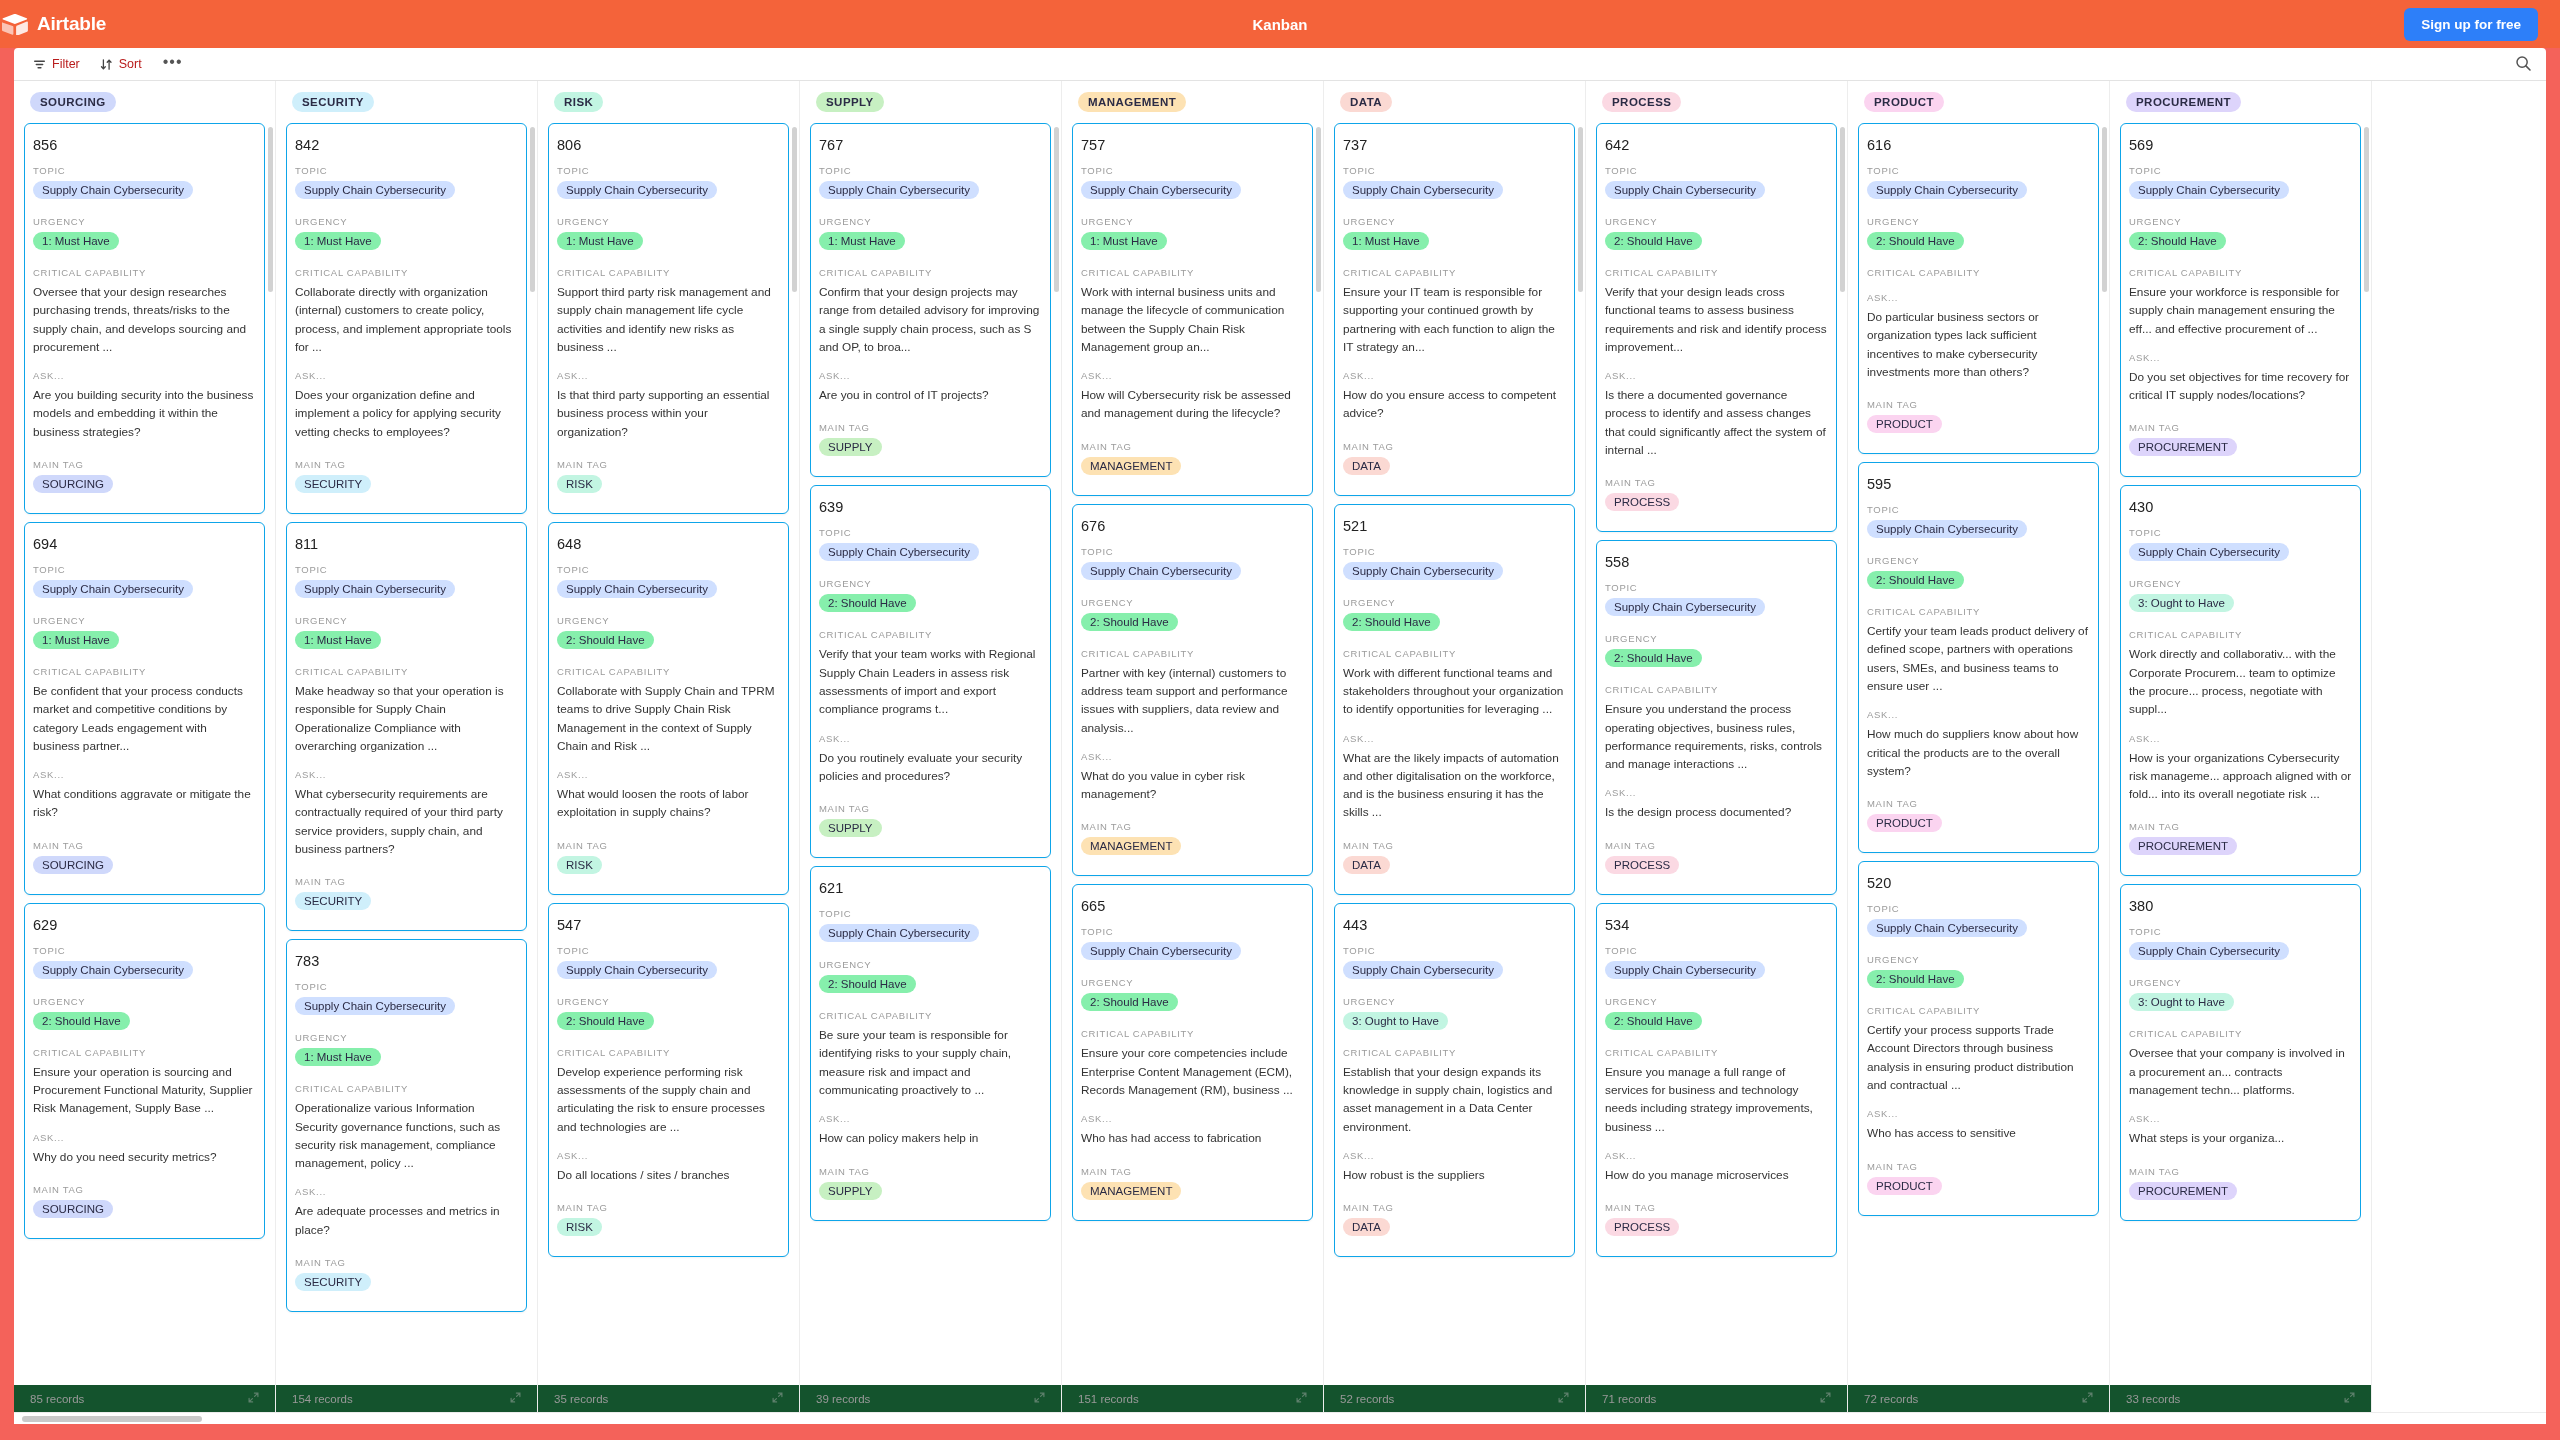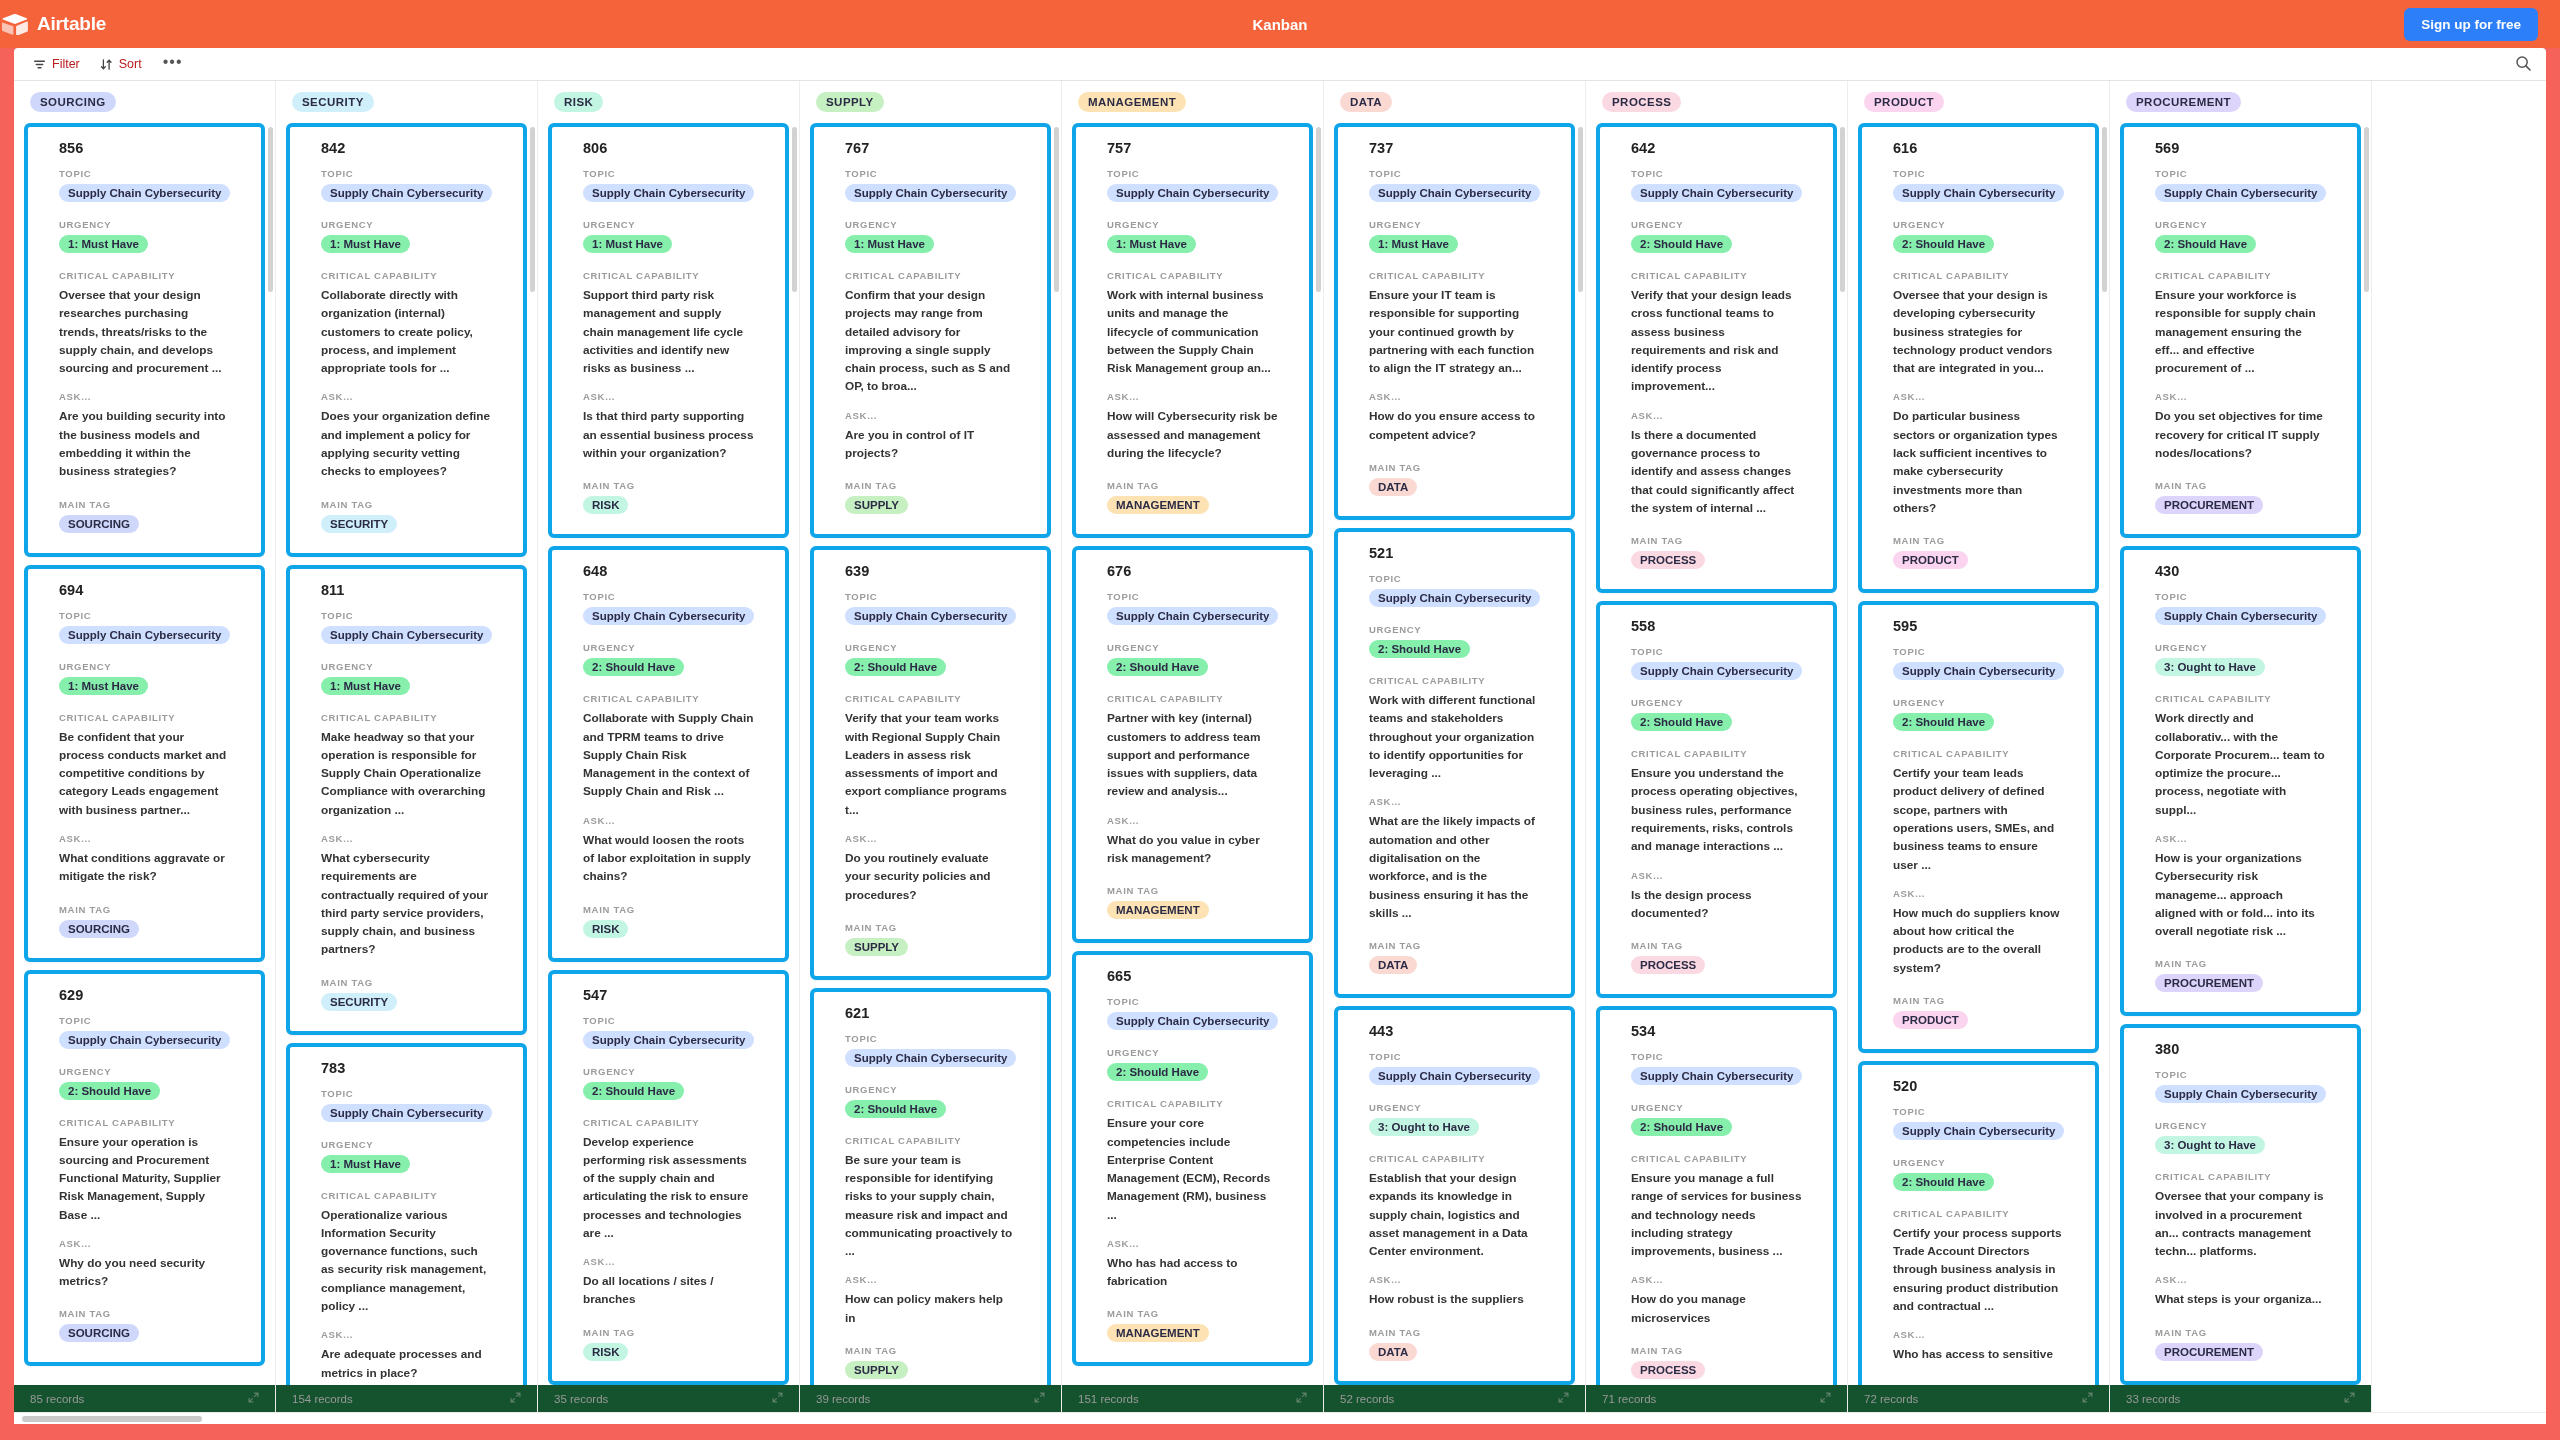--- a/index.html
+++ b/index.html
@@ -69,23 +69,23 @@
     padding:4px 10px; border-radius:10px; color:#2b2b45;
     white-space:nowrap;
   }
   .col-body {
     flex:1; overflow:hidden; position:relative;
     padding:0 10px; background:#fff;
   }
   .col-scroll { position:absolute; inset:0 10px 0 10px; overflow:hidden; }
 
   .card {
-    background:#fff; border:4px solid #0ea5e9; border-radius:6px;
+    background:#fff; border:1px solid #0ea5e9; border-radius:6px;
     box-shadow:0 1px 2px rgba(0,0,0,.05);
-    padding:13px 31px 16px; margin-bottom:8px;font-weight:bold;
+    padding:13px 8px 16px; margin-bottom:8px;
   }
   .card-id { font-size:14.5px; color:#222; margin-bottom:12px; }
   .field-label {
     font-size:9.5px; letter-spacing:.7px; color:#9b9b9b;
     text-transform:uppercase; margin-bottom:5px;
   }
   .field-block { margin-bottom:13px; }
   .pill {
     display:inline-block; font-size:11.5px; color:#2b2b45;
     padding:3px 9px; border-radius:9px; white-space:nowrap;
@@ -788,21 +788,20 @@
       <div class="field-block">
       <div class="field-label">TOPIC</div>
       <span class="pill pill-topic">Supply Chain Cybersecurity</span>
     </div>
       <div class="field-block">
       <div class="field-label">URGENCY</div>
       <span class="pill pill-urg-2">2: Should Have</span>
     </div>
       <div class="field-block">
       <div class="field-label">CRITICAL CAPABILITY</div>
-      <div class="body-text">Oversee that your design is developing cybersecurity business strategies for technology product vendors that are integrated in you...</div>
     </div>
       <div class="ask-block">
         <div class="field-label">ASK...</div>
         <div class="body-text">Do particular business sectors or organization types lack sufficient incentives to make cybersecurity investments more than others?</div>
       </div>
       <div class="maintag-block">
         <div class="field-label">MAIN TAG</div>
         <span class="pill" style="background:#fbd4f0">PRODUCT</span>
       </div>
     </div>

